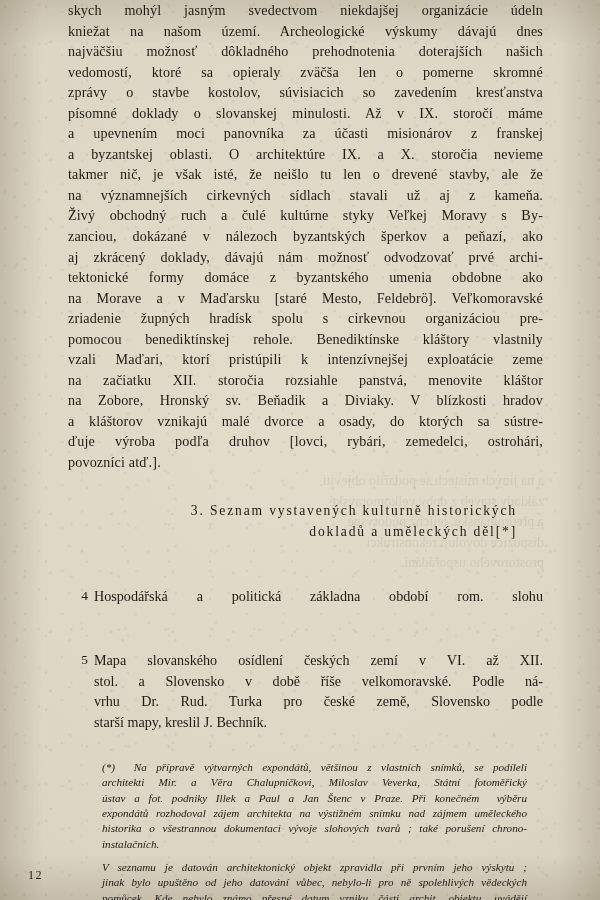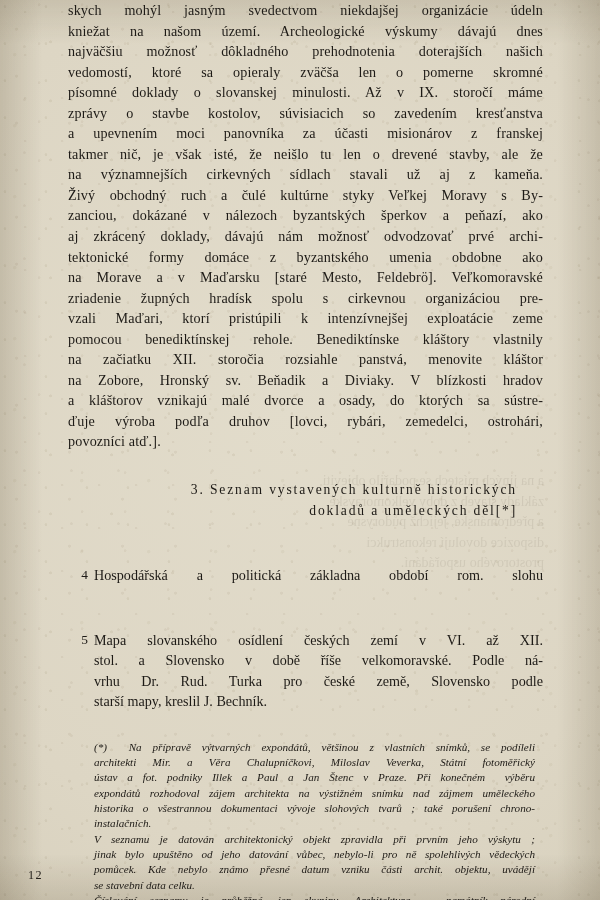--- a/index.html
+++ b/index.html
@@ -135,21 +135,21 @@
 
   
   .footnote {
     margin: 28px 0 0 0;
     padding: 0 8px 0 26px;
     font-style: italic;
     font-size: 11.15px;
     line-height: 15.35px;
   }
   .footnote p {
-    margin: 0;
+    margin: 8px;
     text-align: justify;
     text-align-last: left;
   }
   .footnote .line { text-align: justify; text-align-last: justify; }
   .footnote .line.last { text-align-last: left; }
 
   
   .folio {
     position: absolute;
     left: 0;
@@ -176,33 +176,34 @@
     <span>prostorového uspořádání.</span>
   </div>
 
   <div class="content">
 
     <div class="body-text">
       <span class="line">skych mohýl jasným svedectvom niekdajšej organizácie údeln</span>
       <span class="line">kniežat na našom území. Archeologické výskumy dávajú dnes</span>
       <span class="line">najväčšiu možnosť dôkladného prehodnotenia doterajších našich</span>
       <span class="line">vedomostí, ktoré sa opieraly zväčša len o pomerne skromné</span>
+      <span class="line">zprávy o stavbe kostolov, súvisiacich so zavedením kresťanstva</span>
       <span class="line">písomné doklady o slovanskej minulosti. Až v IX. storočí máme</span>
-      <span class="line">zprávy o stavbe kostolov, súvisiacich so zavedením kresťanstva</span>
       <span class="line">a upevnením moci panovníka za účasti misionárov z franskej</span>
+      <span class="line">a byzantskej oblasti. O architektúre IX. a X. storočia nevieme</span>
       <span class="line">takmer nič, je však isté, že neišlo tu len o drevené stavby, ale že</span>
       <span class="line">na významnejších cirkevných sídlach stavali už aj z kameňa.</span>
       <span class="line">Živý obchodný ruch a čulé kultúrne styky Veľkej Moravy s By-</span>
       <span class="line">zanciou, dokázané v nálezoch byzantských šperkov a peňazí, ako</span>
       <span class="line">aj zkrácený doklady, dávajú nám možnosť odvodzovať prvé archi-</span>
       <span class="line">tektonické formy domáce z byzantského umenia obdobne ako</span>
       <span class="line">na Morave a v Maďarsku [staré Mesto, Feldebrö]. Veľkomoravské</span>
       <span class="line">zriadenie župných hradísk spolu s cirkevnou organizáciou pre-</span>
+      <span class="line">pomocou benediktínskej rehole. Benediktínske kláštory vlastnily</span>
       <span class="line">vzali Maďari, ktorí pristúpili k intenzívnejšej exploatácie zeme</span>
-      <span class="line">pomocou benediktínskej rehole. Benediktínske kláštory vlastnily</span>
       <span class="line">na začiatku XII. storočia rozsiahle panstvá, menovite kláštor</span>
       <span class="line">na Zobore, Hronský sv. Beňadik a Diviaky. V blízkosti hradov</span>
       <span class="line">a kláštorov vznikajú malé dvorce a osady, do ktorých sa sústre-</span>
       <span class="line">ďuje výroba podľa druhov [lovci, rybári, zemedelci, ostrohári,</span>
       <span class="line last">povozníci atď.].</span>
     </div>
 
     <div class="heading">
       <span class="hl"><span>3.</span> <span>Seznam vystavených kulturně historických</span></span>
       <span class="hl2">dokladů a uměleckých děl[*]</span>

